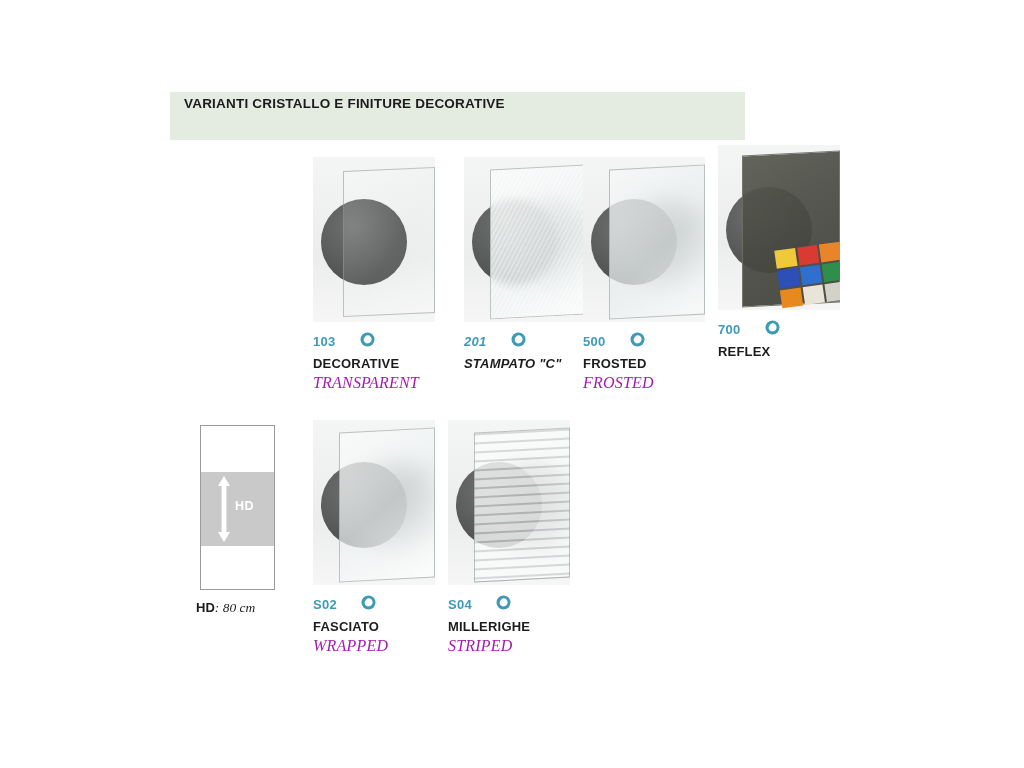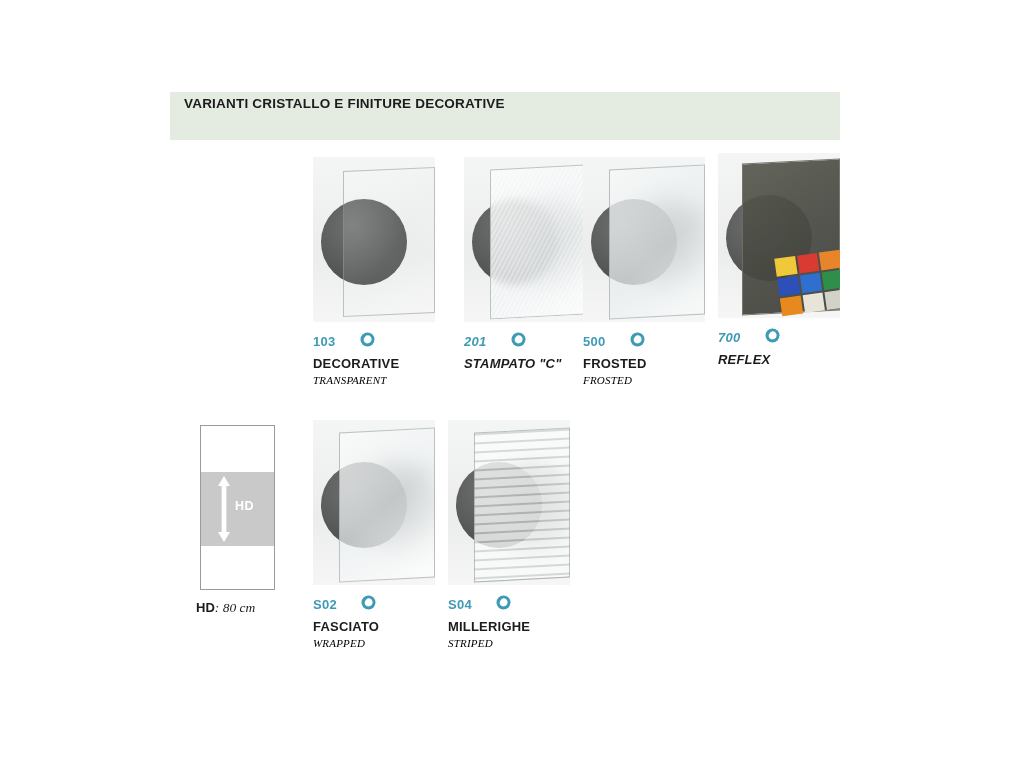--- a/index.html
+++ b/index.html
@@ -13,21 +13,21 @@
     font-family: "Liberation Sans", sans-serif;
     position: relative;
     overflow: hidden;
   }
 
   
   #header-banner {
     position: absolute;
     left: 170px;
     top: 92px;
-    width: 670px;
+    width: 575px;
     height: 48px;
     background: #e4ebe1;
   }
   #header-title {
     position: absolute;
     left: 14px;
     top: 4px;
     font-size: 13.5px;
     font-weight: bold;
     letter-spacing: 0.2px;
@@ -186,23 +186,23 @@
   .name-it {
     margin-top: 7px;
     font-size: 13px;
     font-weight: bold;
     color: #1c1c1c;
     letter-spacing: 0.2px;
     white-space: nowrap;
   }
   .name-en {
     margin-top: 3px;
-    font-size: 11px;
+    font-size: 16px;
     font-style: italic;
-    color: #000000;
+    color: #a21caf;
     font-family: "Liberation Serif", serif;
     letter-spacing: 0.2px;
     white-space: nowrap;
   }
 
   
   #hd-diagram {
     position: absolute;
     left: 200px;
     top: 425px;
@@ -313,21 +313,21 @@
       <svg width="15" height="15" viewBox="0 0 15 15">
         <circle cx="7.5" cy="7.5" r="7" fill="#3e9ab5"></circle>
         <path d="M7.6 3.2 C9.9 3.2 11.6 4.9 11.6 7.2 C11.6 9.2 10.2 10.9 8.3 11.3 C6.6 11.7 4.9 11.0 4.1 9.6 C3.3 8.2 3.6 6.4 4.7 5.2 C5.5 4.0 6.4 3.2 7.6 3.2 Z" fill="#ffffff"></path>
       </svg>
     </span>
   </div>
   <div class="name-it">FROSTED</div>
   <div class="name-en">FROSTED</div>
 </div>
 
-<div class="swatch" style="left:718px; top:153px;font-style:italic;">
+<div class="swatch" style="left:718px; top:145px;">
   <div class="swatch-photo">
     <div class="bg-wall"></div>
     <div class="bg-floor"></div>
     <div class="sphere"></div>
     <div class="pane pane-reflex"></div>
     <div class="color-checker">
       <span style="background:#f0c93a"></span>
       <span style="background:#d93b33"></span>
       <span style="background:#e8852a"></span>
       <span style="background:#2c4fb8"></span>

